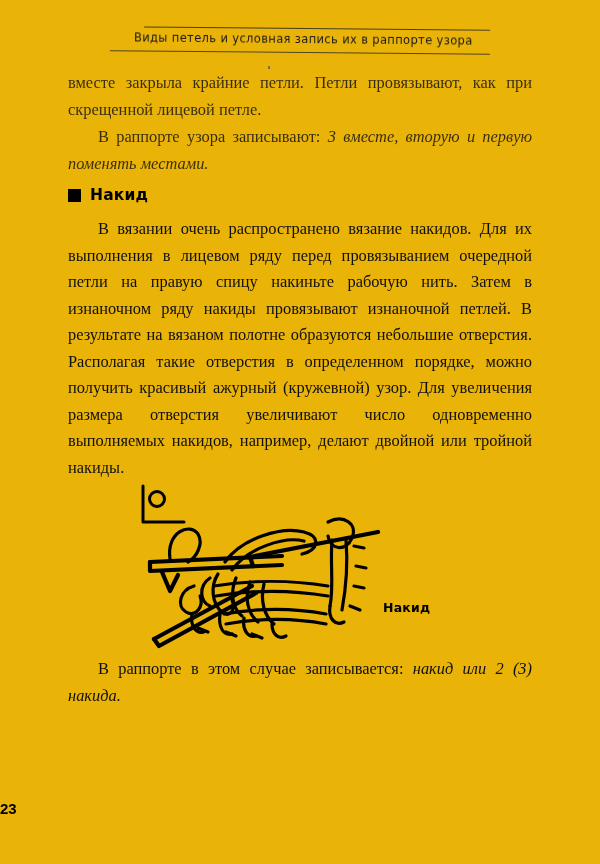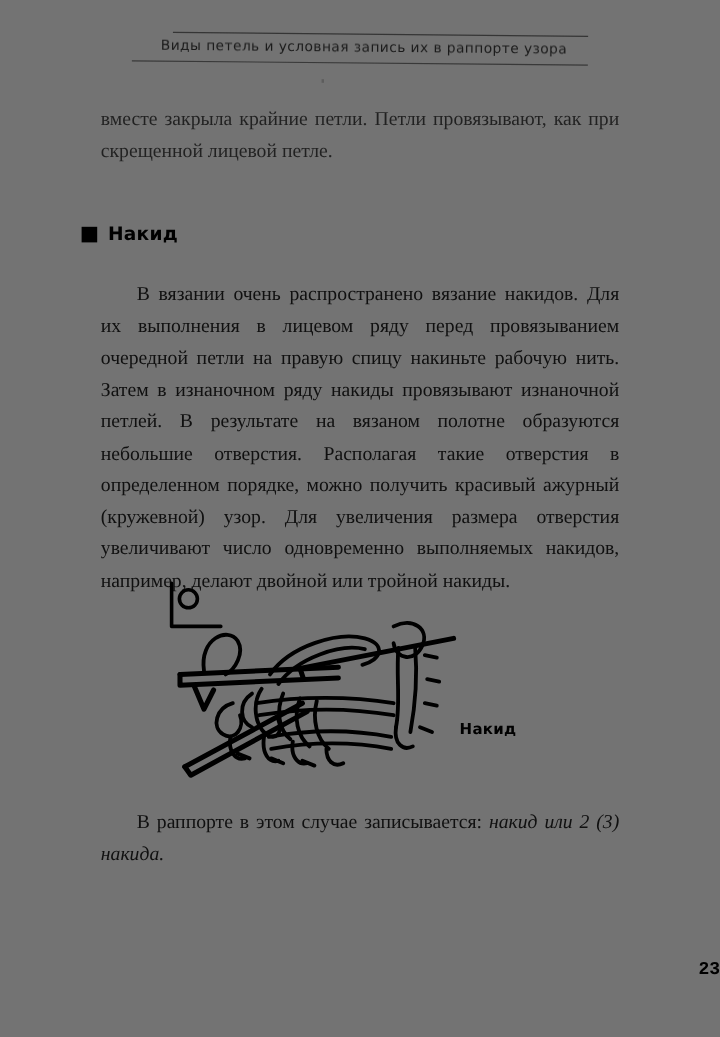--- a/index.html
+++ b/index.html
@@ -5,21 +5,21 @@
 <style>
   html, body {
     margin: 0;
     padding: 0;
     background: #ffffff;
   }
   .page {
     position: relative;
     width: 600px;
     height: 864px;
-    background: #737373;
+    background: #eab308;
     overflow: hidden;
     font-family: "Liberation Serif", "DejaVu Serif", serif;
     color: #101010;
   }
 
   
   .runhead {
     position: absolute;
     left: 110px;
     top: 28px;
@@ -68,21 +68,21 @@
     opacity: .75;
   }
 
   
   .col {
     position: absolute;
     left: 68px;
     width: 464px;
   }
   p.body {
-    margin: 16px;
+    margin: 0;
     font-size: 16.4px;
     line-height: 26.5px;
     text-align: justify;
     text-indent: 30px;
     -webkit-hyphens: none;
     hyphens: none;
   }
   p.body.noindent { text-indent: 0; }
   p.body i, span.ital {
     font-style: italic;
@@ -133,22 +133,22 @@
     letter-spacing: .2px;
     color: #000;
   }
 
   
   .folio {
     position: absolute;
     left: 0;
     top: 800px;
     width: 600px;
-    text-align: right;
-    font-family: Liberation Mono, monospace;
+    text-align: left;
+    font-family: Liberation Sans, sans-serif;
     font-size: 15px;
     font-weight: 700;
     color: #000;
   }
 </style>
 </head>
 <body>
 
 <div class="page">
 
@@ -157,20 +157,23 @@
     <div class="rh-text">Виды петель и условная запись их в раппорте узора</div>
     <div class="rule-bottom"></div>
   </div>
 
   <div class="speck"></div>
 
   <div class="col" style="top:70px;">
     <p class="body noindent faded">вместе закрыла крайние петли. Петли провязывают, как при скрещенной лицевой петле.</p>
   </div>
 
+  <div class="col" style="top:124px;">
+    <p class="body faded"><span>В раппорте узора записывают: </span><span class="ital">3 вместе, вторую и первую поменять местами.</span></p>
+  </div>
 
   <div class="section-head" style="top:186px;">
     <span class="bullet"></span>
     <span class="sh-label">Накид</span>
   </div>
 
   <div class="col" style="top:216px;font-family:Liberation Serif, serif;">
     <p class="body">В вязании очень распространено вязание накидов. Для их выполнения в лицевом ряду перед провязыванием очередной петли на правую спицу накиньте рабочую нить. Затем в изнаночном ряду накиды провязывают изнаночной петлей. В результате на вязаном полотне образуются небольшие отверстия. Располагая такие отверстия в определенном порядке, можно получить красивый ажурный (кружевной) узор. Для увеличения размера отверстия увеличивают число одновременно выполняемых накидов, например, делают двойной или тройной накиды.</p>
   </div>
 

